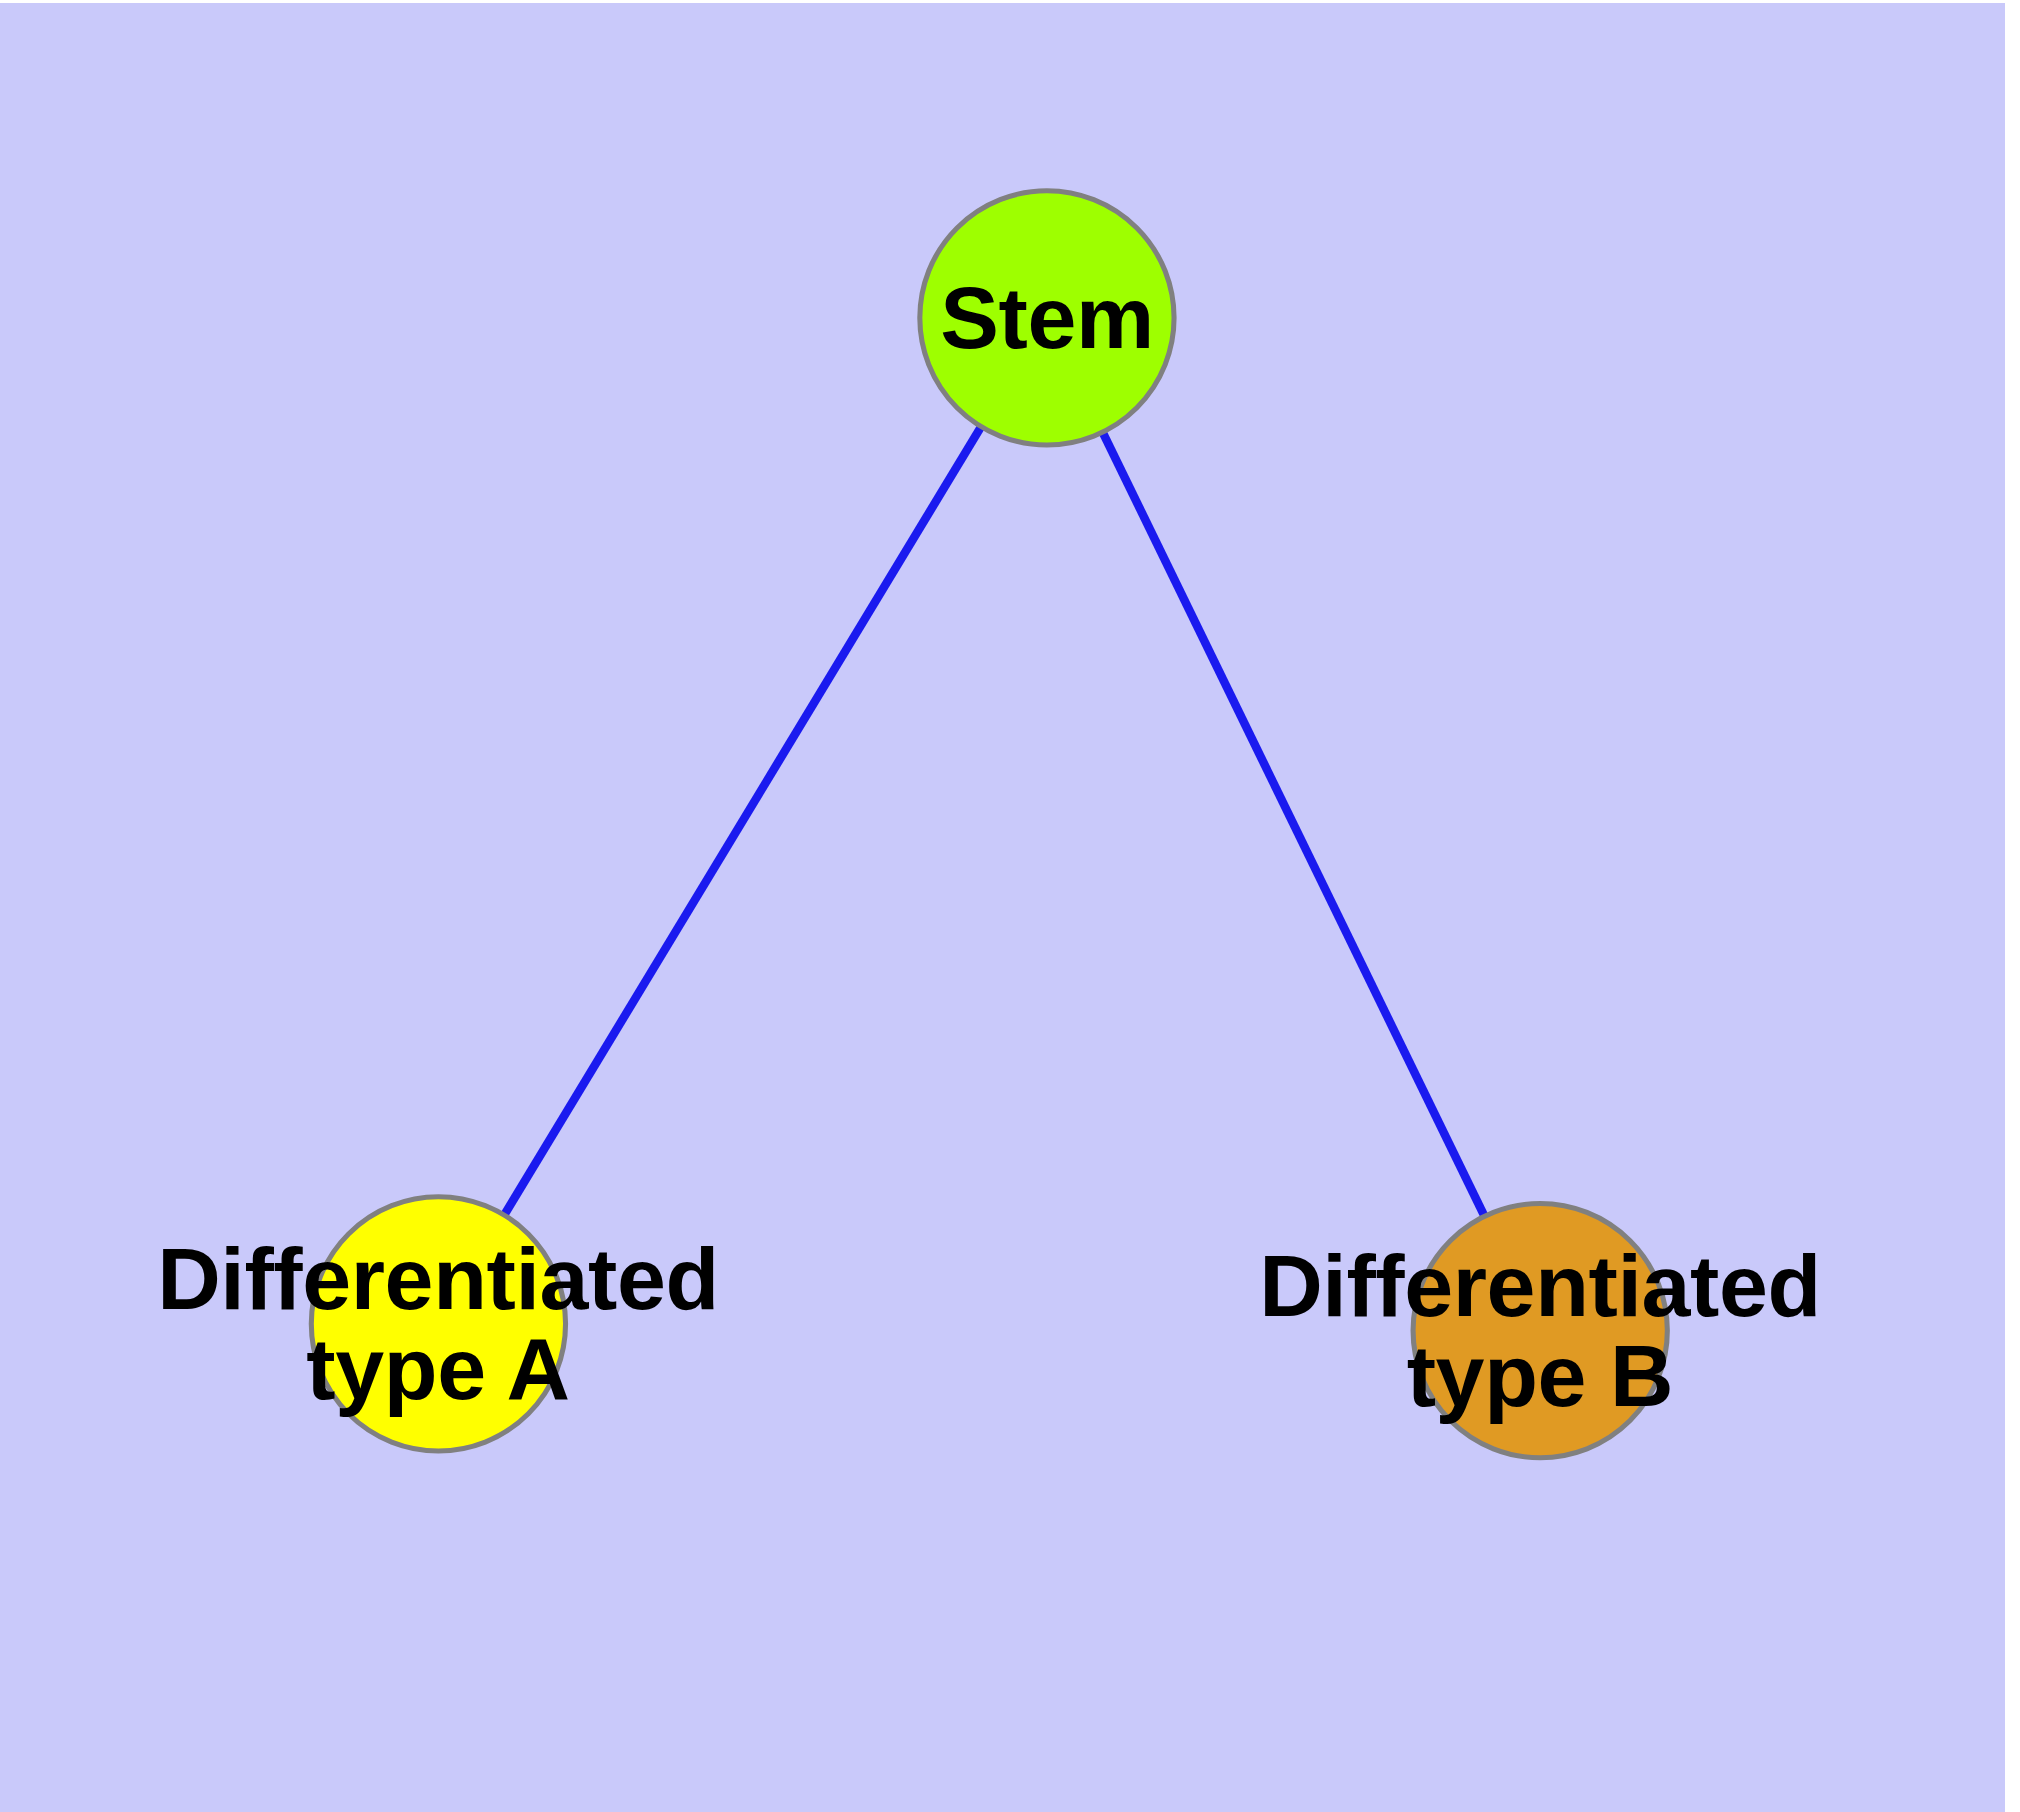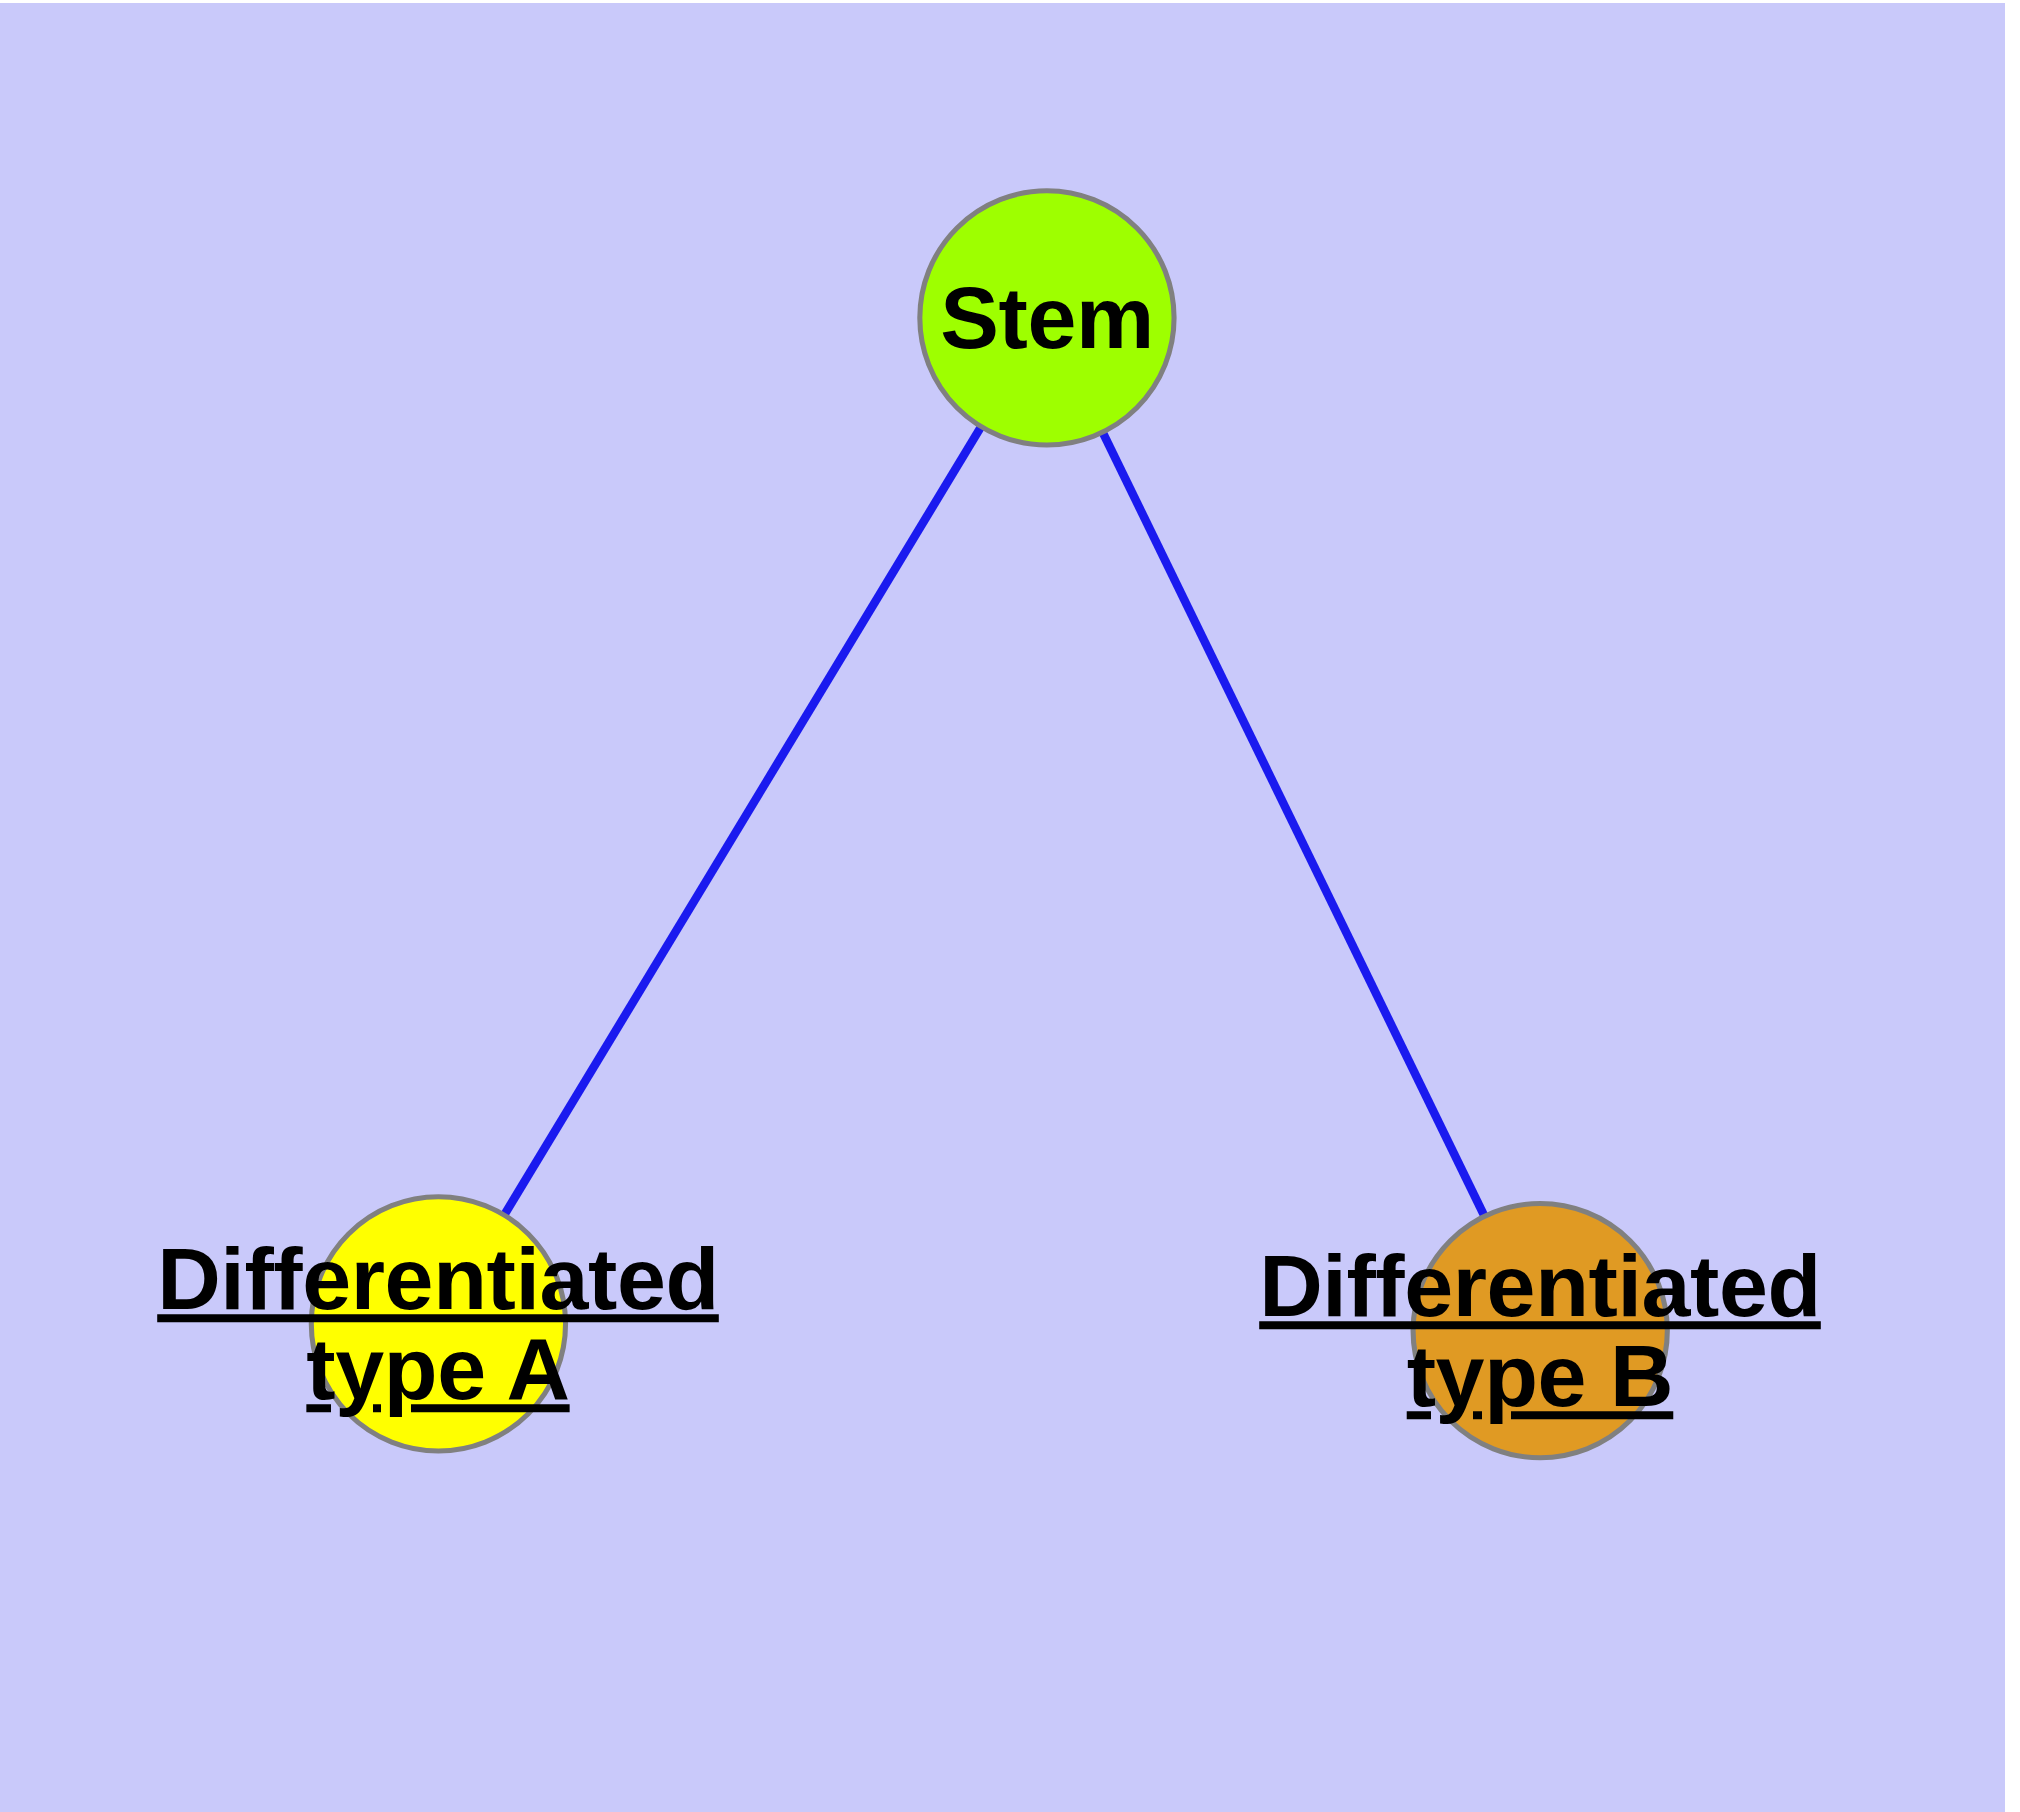--- a/index.html
+++ b/index.html
@@ -39,21 +39,20 @@
     white-space: pre;
     letter-spacing: -0.4px;
     pointer-events: none;
     transform: translate(-50%, -50%);
   }
   #label-stem {
     font-size: 88px;
   }
   #label-diff-a, #label-diff-b {
     font-size: 88px;
-    text-decoration: underline;
   }
 </style>
 </head>
 <body>
 
 <div id="canvas">
 
   <div id="plot-background"></div>
 
   <svg id="graph-svg" viewBox="0 0 2384 2138" xmlns="http://www.w3.org/2000/svg">

